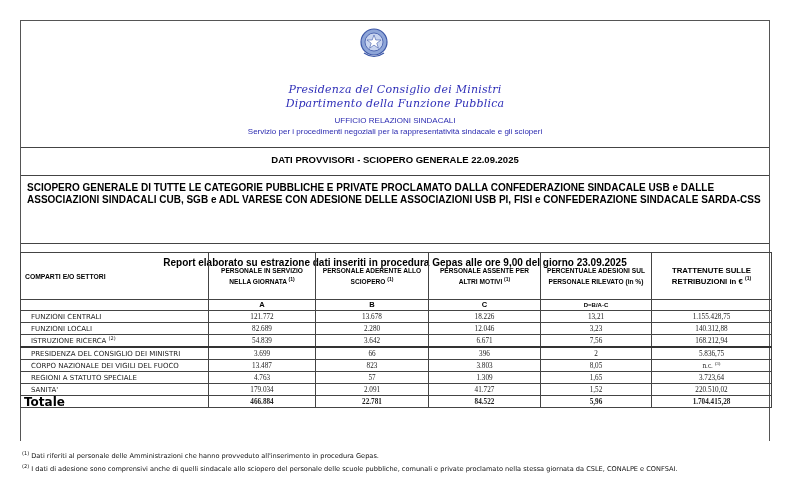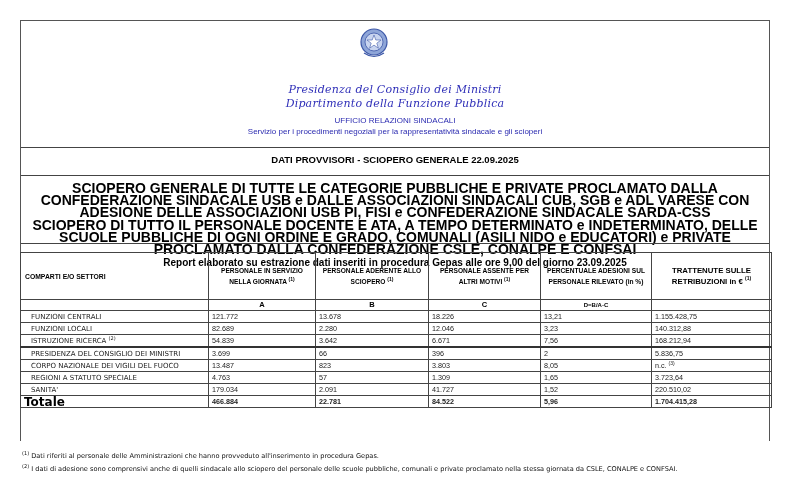--- a/index.html
+++ b/index.html
@@ -7,32 +7,32 @@
   .frame { position: absolute; left: 20px; top: 20px; width: 750px; height: 421px; border: 1px solid #555; border-bottom: none; box-sizing: border-box; }
   .hdr { position: absolute; left: 0; top: 0; width: 100%; height: 127px; }
   .emblem { position: absolute; left: 338px; top: 6px; width: 30px; height: 33px; }
   .script { position: absolute; left: 0; width: 100%; text-align: center; font-family: "DejaVu Serif", serif; font-style: italic; color: #2f2fb8; font-size: 11px; letter-spacing: 0.2px; }
   .script.l1 { top: 62px; }
   .script.l2 { top: 76px; }
   .office { position: absolute; left: 0; width: 100%; text-align: center; color: #2a2ab0; font-size: 8px; top: 95px; }
   .service { position: absolute; left: 0; width: 100%; text-align: center; color: #2a2ab0; font-size: 8px; top: 106px; }
   .hline { position: absolute; left: 0; width: 100%; border-top: 1px solid #444; }
   .title { position: absolute; left: 0; width: 100%; top: 133px; text-align: center; font-weight: bold; font-size: 9.5px; }
-  .desc { position: absolute; left: 6px; right: 6px; text-align: center; font-weight: bold; font-size: 14px; line-height: 12px; }
+  .desc { position: absolute; left: 6px; right: 6px; font-weight: bold; font-size: 10px; line-height: 12px; }
   .desc.d1 { top: 161px; }
   .desc.d2 { top: 198px; }
   .report { position: absolute; left: 0; width: 100%; top: 236px; text-align: center; font-weight: bold; font-size: 10px; }
   table.data { position: absolute; left: 20px; top: 252px; width: 751px; border-collapse: collapse; table-layout: fixed; }
   table.data td, table.data th { border: 1px solid #444; padding: 0 3px; height: 11px; font-size: 8px; line-height: 10px; }
   table.data th { font-weight: bold; font-size: 6.6px; line-height: 11px; height: 46px; text-align: center; }
   table.data th.first { text-align: left; padding-left: 4px; font-size: 6.8px; }
   table.data th.big { font-size: 7.8px; }
   table.data tr.letters td { font-weight: bold; font-size: 7.5px; text-align: center; height: 10px; }
   table.data tr.letters td.small { font-size: 6px; }
-  table.data td.num { font-family: Liberation Sans, sans-serif; font-size: 7.2px; color: #222; }
+  table.data td.num { text-align: center; font-family: Liberation Serif, serif; font-size: 7.2px; color: #222; }
   table.data td.name { text-align: left; font-family: "DejaVu Sans", sans-serif; font-size: 7px; color: #222; padding-left: 10px; white-space: nowrap; overflow: hidden; }
   table.data tr.thick td { border-top: 2px solid #333; }
   table.data tr.total td { font-weight: bold; }
   table.data tr.total td.label { text-align: left; font-family: "DejaVu Sans", sans-serif; font-size: 12px; padding-right: 2px; margin-left: 23px; }
   sup { font-size: 5px; vertical-align: super; line-height: 0; }
   .notes { position: absolute; left: 22px; top: 450px; font-family: "DejaVu Sans", sans-serif; font-size: 6.6px; color: #111; line-height: 13px; }
   col.c1 { width: 188px; } col.c2 { width: 107px; } col.c3 { width: 113px; } col.c4 { width: 112px; } col.c5 { width: 111px; } col.c6 { width: 120px; }
 </style>
 </head>
 <body>
@@ -47,21 +47,20 @@
     </svg>
     <div class="script l1">Presidenza del Consiglio dei Ministri</div>
     <div class="script l2">Dipartimento della Funzione Pubblica</div>
     <div class="office">UFFICIO RELAZIONI SINDACALI</div>
     <div class="service">Servizio per i procedimenti negoziali per la rappresentatività sindacale e gli scioperi</div>
   </div>
   <div class="hline" style="top:126px;"></div>
   <div class="title">DATI PROVVISORI - SCIOPERO GENERALE 22.09.2025</div>
   <div class="hline" style="top:154px;"></div>
   <div class="desc d1">SCIOPERO GENERALE DI TUTTE LE CATEGORIE PUBBLICHE E PRIVATE PROCLAMATO DALLA CONFEDERAZIONE SINDACALE USB e DALLE ASSOCIAZIONI SINDACALI CUB, SGB e ADL VARESE CON ADESIONE DELLE ASSOCIAZIONI USB PI, FISI e CONFEDERAZIONE SINDACALE SARDA-CSS</div>
-  <div class="desc d2">SCIOPERO DI TUTTO IL PERSONALE DOCENTE E ATA, A TEMPO DETERMINATO e INDETERMINATO, DELLE SCUOLE PUBBLICHE DI OGNI ORDINE E GRADO, COMUNALI (ASILI NIDO e EDUCATORI) e PRIVATE PROCLAMATO DALLA CONFEDERAZIONE CSLE, CONALPE E CONFSAI</div>
   <div class="hline" style="top:222px;"></div>
   <div class="report">Report elaborato su estrazione dati inseriti in procedura Gepas alle ore 9,00 del giorno 23.09.2025</div>
 </div>
 
 <table class="data">
   <colgroup>
       <col class="c1">
       <col class="c2">
       <col class="c3">
       <col class="c4">

